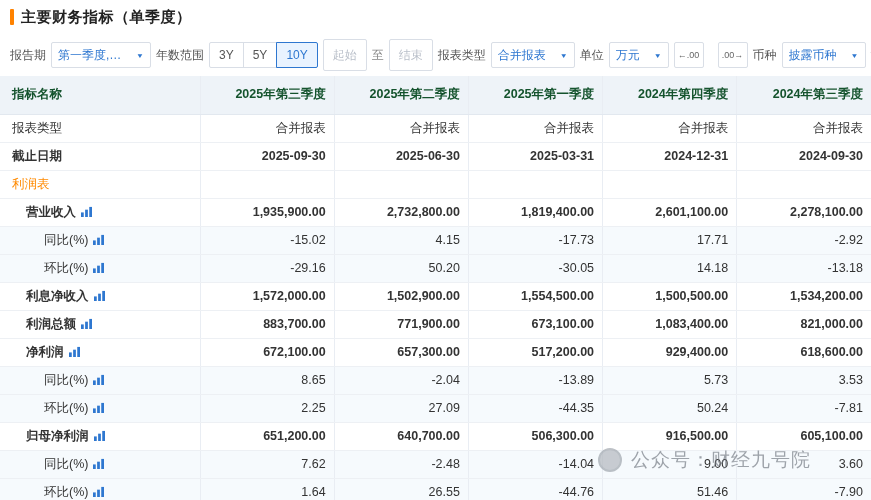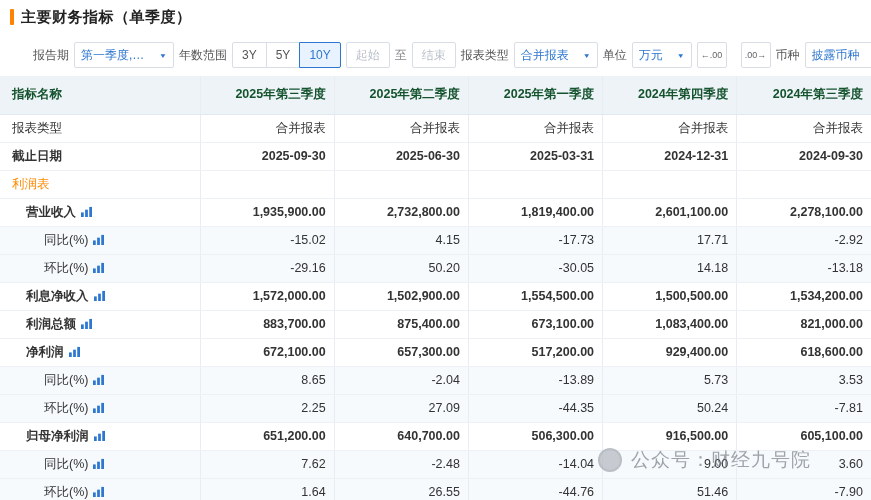--- a/index.html
+++ b/index.html
@@ -10,41 +10,41 @@
   }
 
   
   .page-header { display:flex; align-items:center; height:34px; padding-left:10px; }
   .title-accent { width:4px; height:16px; background:#ff8200; border-radius:1px; margin-right:7px; }
   .page-title { font-size:15px; font-weight:700; color:#222; letter-spacing:.5px; }
 
   
   .toolbar {
     display:flex; align-items:center; height:42px; padding:0 0 0 10px;
-    gap:5px; white-space:nowrap; overflow:hidden;margin-left:23px;
+    gap:5px; white-space:nowrap; overflow:hidden;
   }
   .lbl { font-size:12px; color:#555; flex:0 0 auto; }
   .select {
     display:inline-flex; align-items:center; justify-content:space-between;
     border:1px solid #d9dee6; border-radius:2px; height:26px; padding:0 6px;
     font-size:12px; color:#2e77d0; background:#fff; cursor:pointer; gap:14px; flex:0 0 auto;
   }
   .select .val { overflow:hidden; text-overflow:ellipsis; }
   .select.w-period { width:100px; }
   .caret { font-size:8px; color:#2e77d0; transform:scaleY(.8); }
   .seg { display:inline-flex; flex:0 0 auto; }
   .seg button {
     height:26px; padding:0 9px; font-size:12px; background:#fff;
     border:1px solid #d9dee6; color:#555; cursor:pointer; margin-left:-1px;
   }
   .seg button:first-child { border-radius:2px 0 0 2px; margin-left:0; }
   .seg button:last-child  { border-radius:0 2px 2px 0; }
   .seg button.active { color:#2e77d0; background:#e9f3ff; border-color:#2e77d0; position:relative; z-index:1; }
   .mini-input {
-    width:44px; height:26px; border:1px solid #d9dee6; border-radius:2px;
+    width:44px; height:32px; border:1px solid #d9dee6; border-radius:2px;
     font-size:12px; color:#c2410c; text-align:center; background:#fff; flex:0 0 auto;
   }
   .mini-input::placeholder { color:#b9bfc9; }
   .to { font-size:12px; color:#888; flex:0 0 auto; }
   .dec-group { display:inline-flex; gap:14px; flex:0 0 auto; }
   .dec-btn {
     height:26px; width:30px; border:1px solid #d9dee6; border-radius:2px;
     background:#fff; font-size:9px; color:#666; cursor:pointer;
     display:inline-flex; align-items:center; justify-content:center; padding:0;
   }
@@ -233,21 +233,21 @@
           <td class="num">1,500,500.00</td>
           <td class="num">1,534,200.00</td>
         </tr>
         <tr class="row-metric">
           <td class="name ind1"><span>利润总额</span><span class="chart-ic"><svg width="11" height="11" viewBox="0 0 12 12" aria-hidden="true">
                 <rect x="0" y="7" width="3" height="5" fill="#2e77d0"></rect>
                 <rect x="4.5" y="4" width="3" height="8" fill="#2e77d0"></rect>
                 <rect x="9" y="1" width="3" height="11" fill="#2e77d0"></rect>
               </svg></span></td>
           <td class="num">883,700.00</td>
-          <td class="num">875,400.00</td>
+          <td class="num">771,900.00</td>
           <td class="num">673,100.00</td>
           <td class="num">1,083,400.00</td>
           <td class="num">821,000.00</td>
         </tr>
         <tr class="row-metric">
           <td class="name ind1"><span>净利润</span><span class="chart-ic"><svg width="11" height="11" viewBox="0 0 12 12" aria-hidden="true">
                 <rect x="0" y="7" width="3" height="5" fill="#2e77d0"></rect>
                 <rect x="4.5" y="4" width="3" height="8" fill="#2e77d0"></rect>
                 <rect x="9" y="1" width="3" height="11" fill="#2e77d0"></rect>
               </svg></span></td>

